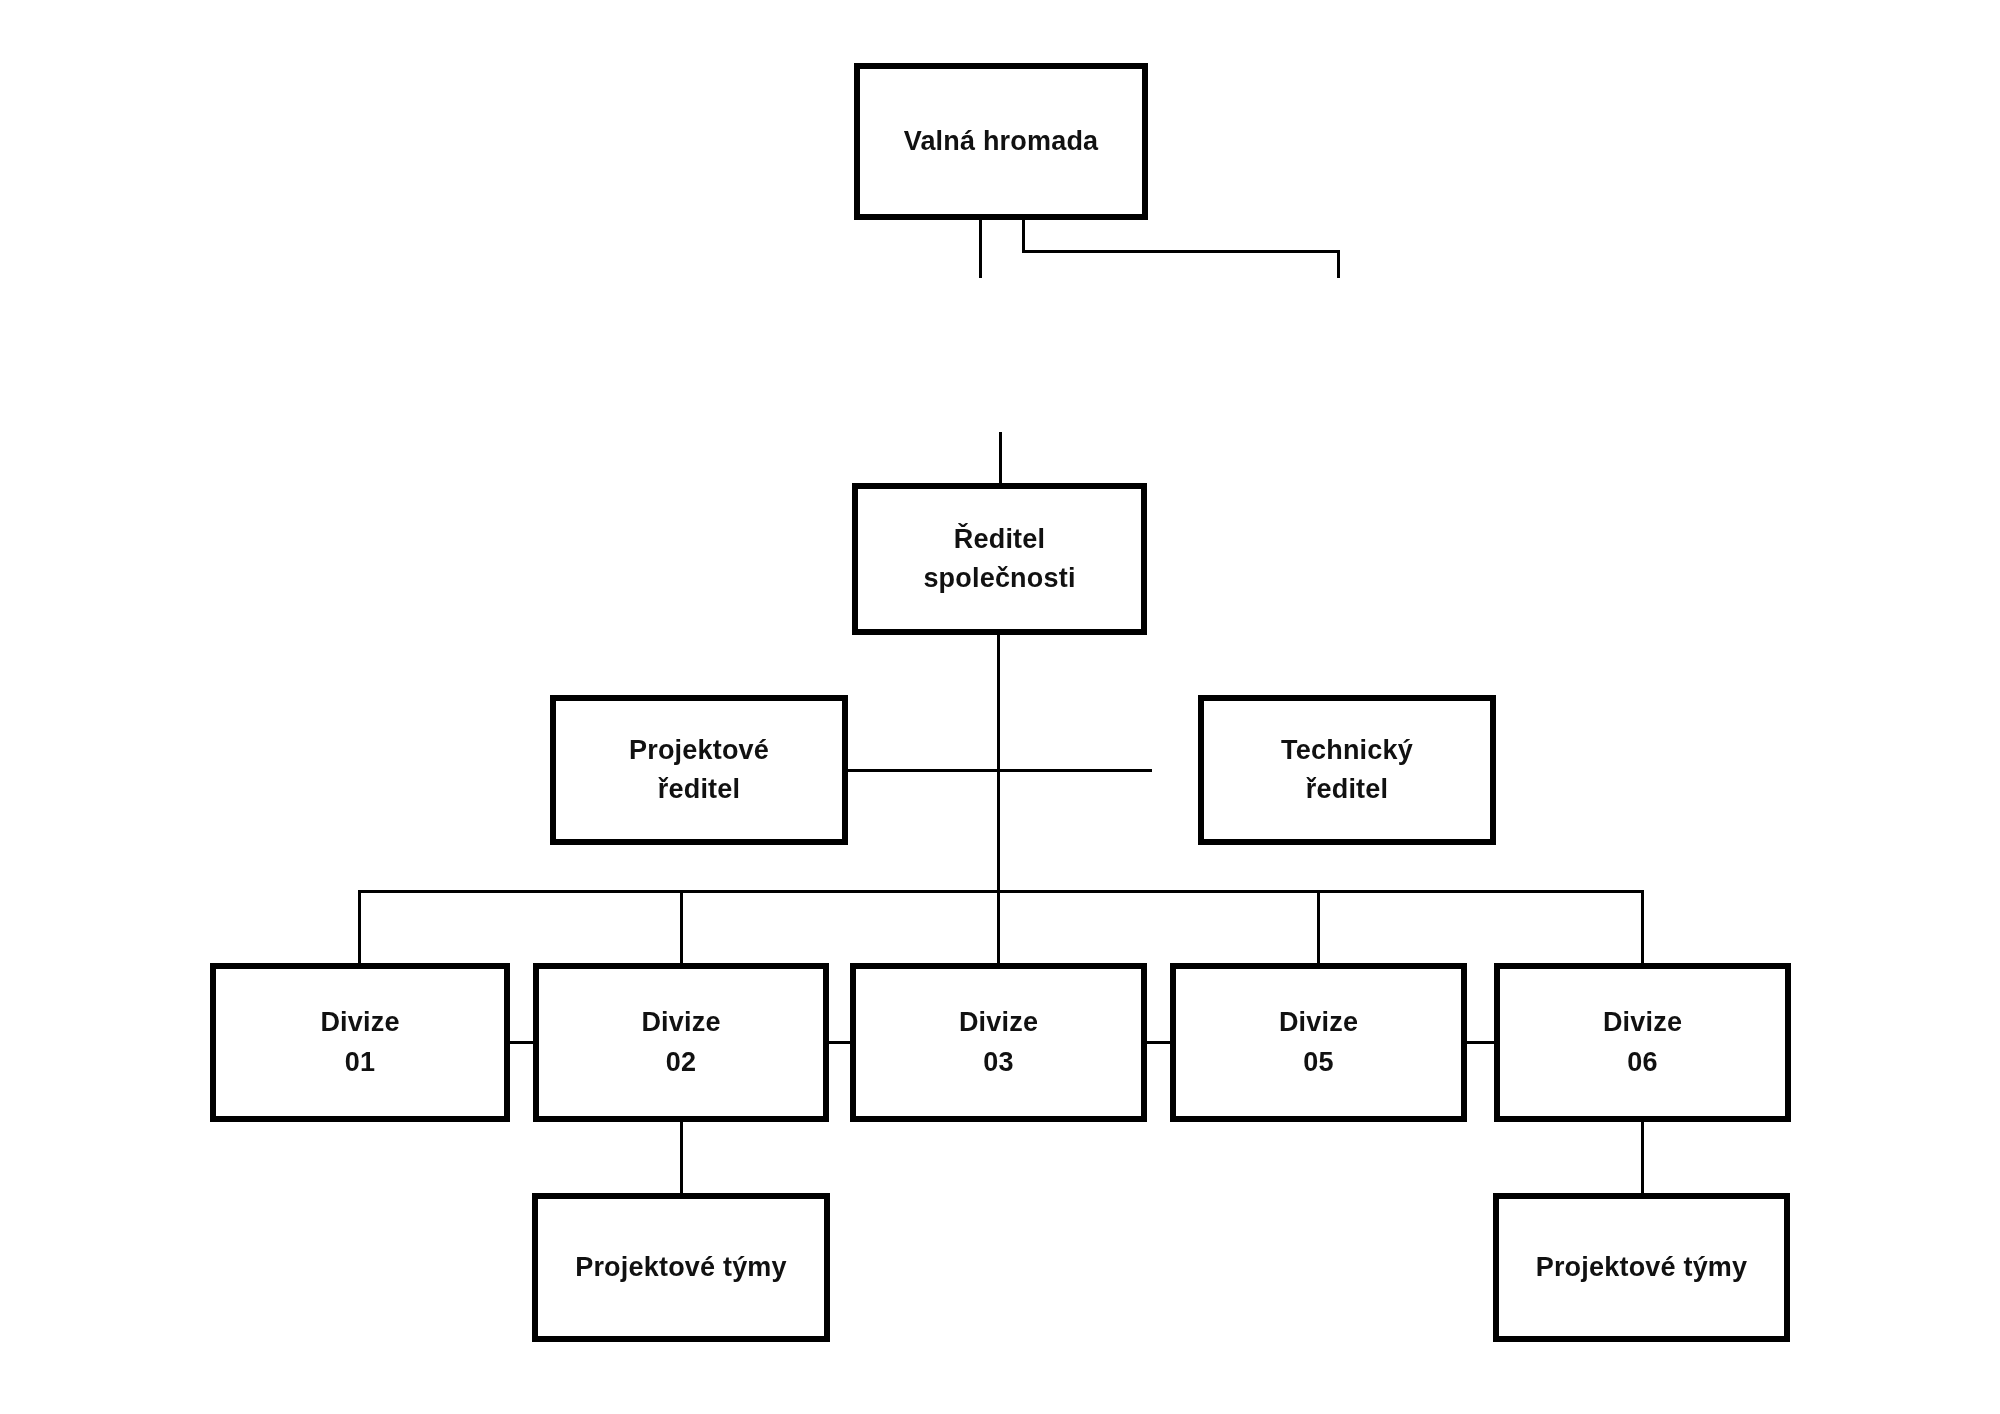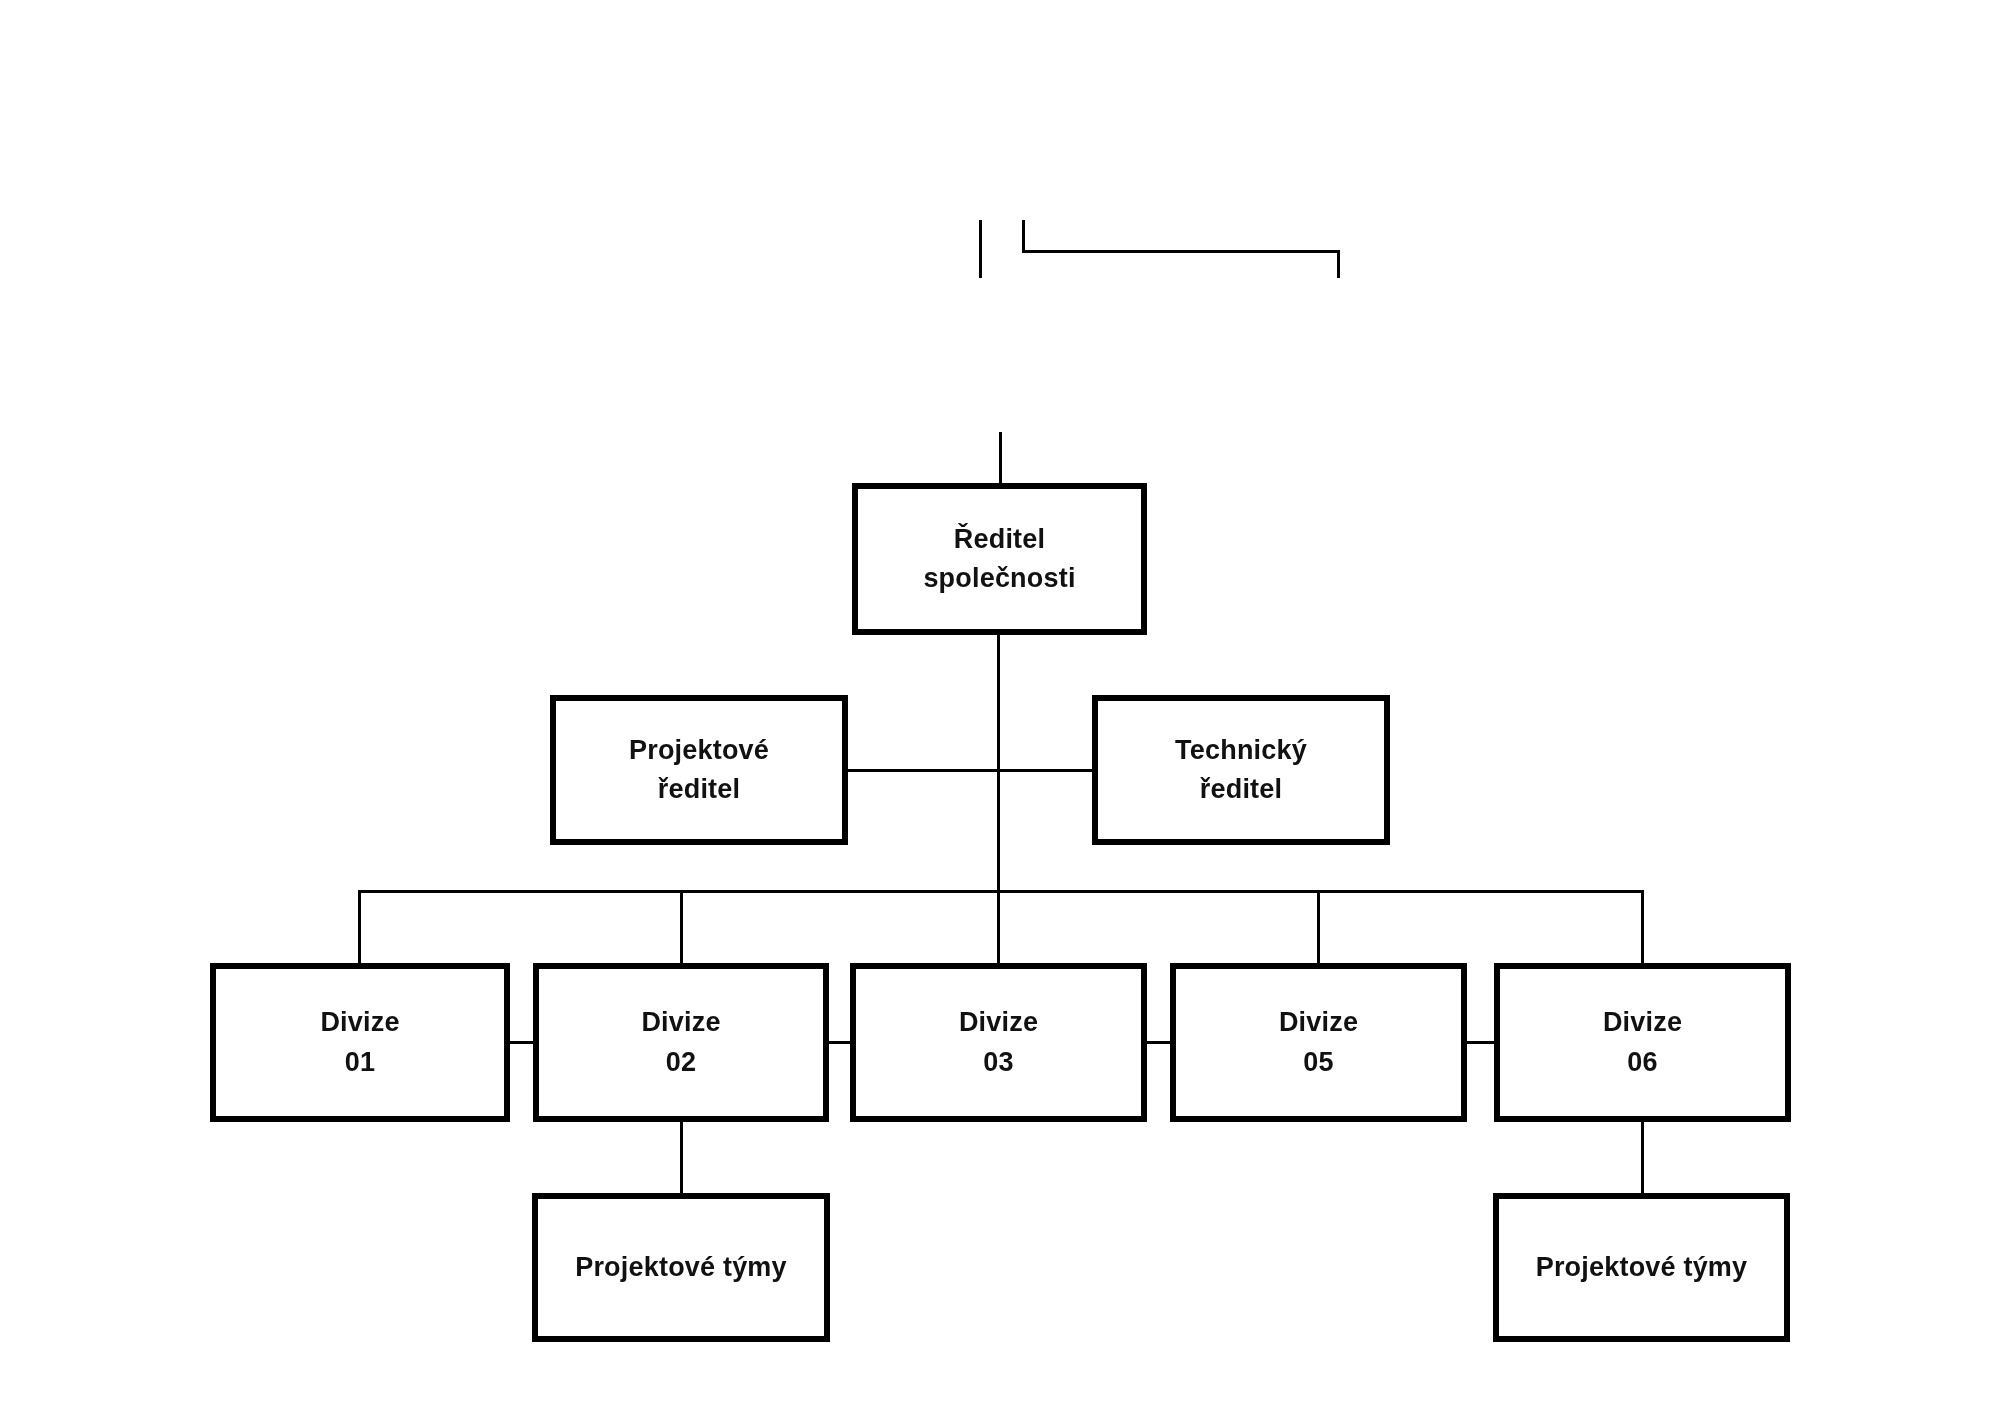--- a/index.html
+++ b/index.html
@@ -51,34 +51,37 @@
   <div class="edge" style="left:680px; top:890px; width:3px; height:73px;"></div>
   <div class="edge" style="left:1317px; top:890px; width:3px; height:73px;"></div>
   <div class="edge" style="left:1641px; top:890px; width:3px; height:73px;"></div>
   <div class="edge" style="left:510px; top:1041px; width:23px; height:3px;"></div>
   <div class="edge" style="left:829px; top:1041px; width:21px; height:3px;"></div>
   <div class="edge" style="left:1147px; top:1041px; width:23px; height:3px;"></div>
   <div class="edge" style="left:1467px; top:1041px; width:27px; height:3px;"></div>
   <div class="edge" style="left:680px; top:1122px; width:3px; height:71px;"></div>
   <div class="edge" style="left:1641px; top:1122px; width:3px; height:71px;"></div>
 
+  <div class="node" style="left:854px; top:63px; width:294px; height:157px;">
+    <span class="node-label">Valná hromada</span>
+  </div>
 
 
 
   <div class="node" style="left:852px; top:483px; width:295px; height:152px;">
     <span class="node-label">Ředitel
 společnosti</span>
   </div>
 
   <div class="node" style="left:550px; top:695px; width:298px; height:150px;">
     <span class="node-label">Projektové
 ředitel</span>
   </div>
 
-  <div class="node" style="left:1092px; top:695px; width:298px; height:150px;">
+  <div class="node" style="left:1198px; top:695px; width:298px; height:150px;">
     <span class="node-label">Technický
 ředitel</span>
   </div>
 
   <div class="node" style="left:210px; top:963px; width:300px; height:159px;">
     <span class="node-label">Divize
 01</span>
   </div>
 
   <div class="node" style="left:533px; top:963px; width:296px; height:159px;">

